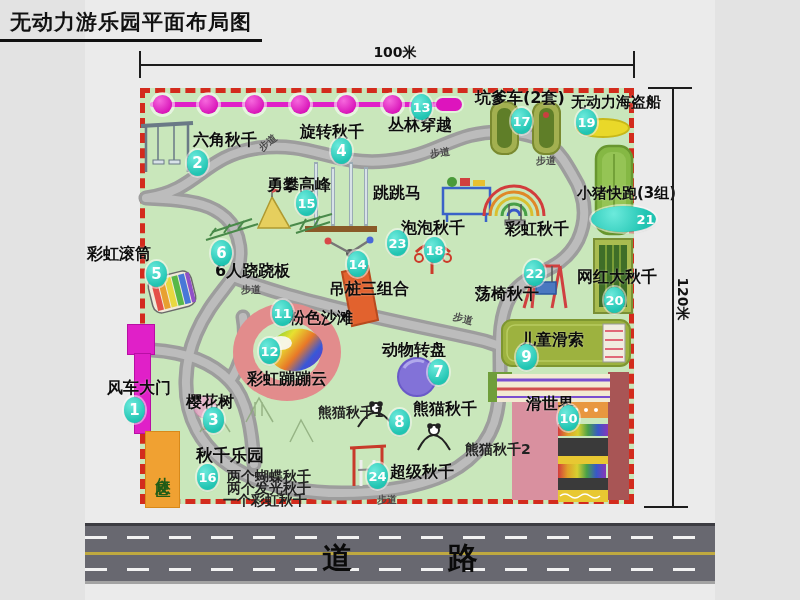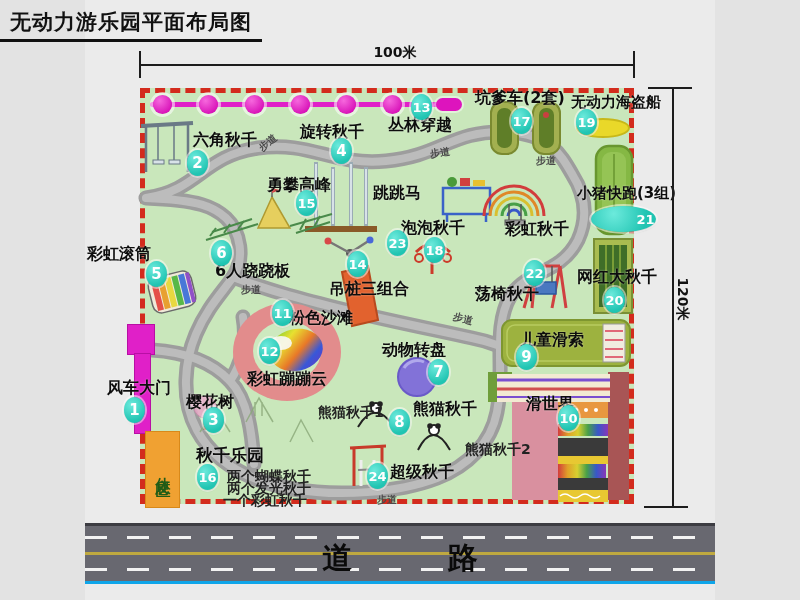--- a/index.html
+++ b/index.html
@@ -41,21 +41,21 @@
   
   .gate-top{position:absolute;left:127px;top:324px;width:26px;height:29px;background:#e020c8;border:1px solid #b80fa4;z-index:12;}
   .gate-stem{position:absolute;left:134px;top:353px;width:15px;height:79px;background:#e020c8;border:1px solid #b80fa4;z-index:12;}
   
   .wm1{position:absolute;left:215px;top:250px;font-size:46px;font-weight:700;letter-spacing:6px;
     color:rgba(100,135,215,0.35);z-index:40;white-space:nowrap;}
   .wm2{position:absolute;left:148px;top:296px;font-size:40px;font-weight:700;letter-spacing:1px;
     color:rgba(130,155,225,0.42);z-index:40;white-space:nowrap;}
   
   .road{position:absolute;left:85px;top:523px;width:630px;height:61px;background:#686870;
-    border-top:3px solid #3c3c42;border-bottom:3px solid #0ea5e9;box-sizing:border-box;z-index:30;}
+    border-top:3px solid #3c3c42;border-bottom:3px solid #a3a3a3;box-sizing:border-box;z-index:30;}
   .lane{position:absolute;left:0;width:100%;height:3px;
     background:repeating-linear-gradient(90deg,#f2f2f2 0 22px,transparent 22px 42px);}
   .center-line{position:absolute;left:0;top:26px;width:100%;height:3px;background:#bfa940;}
   .road-label{position:absolute;left:0;right:0;top:12px;text-align:center;font-size:30px;font-weight:700;color:#0a0a0a;
     word-spacing:85px;z-index:31;}
 </style>
 </head>
 <body>
 
 <div class="stage">

